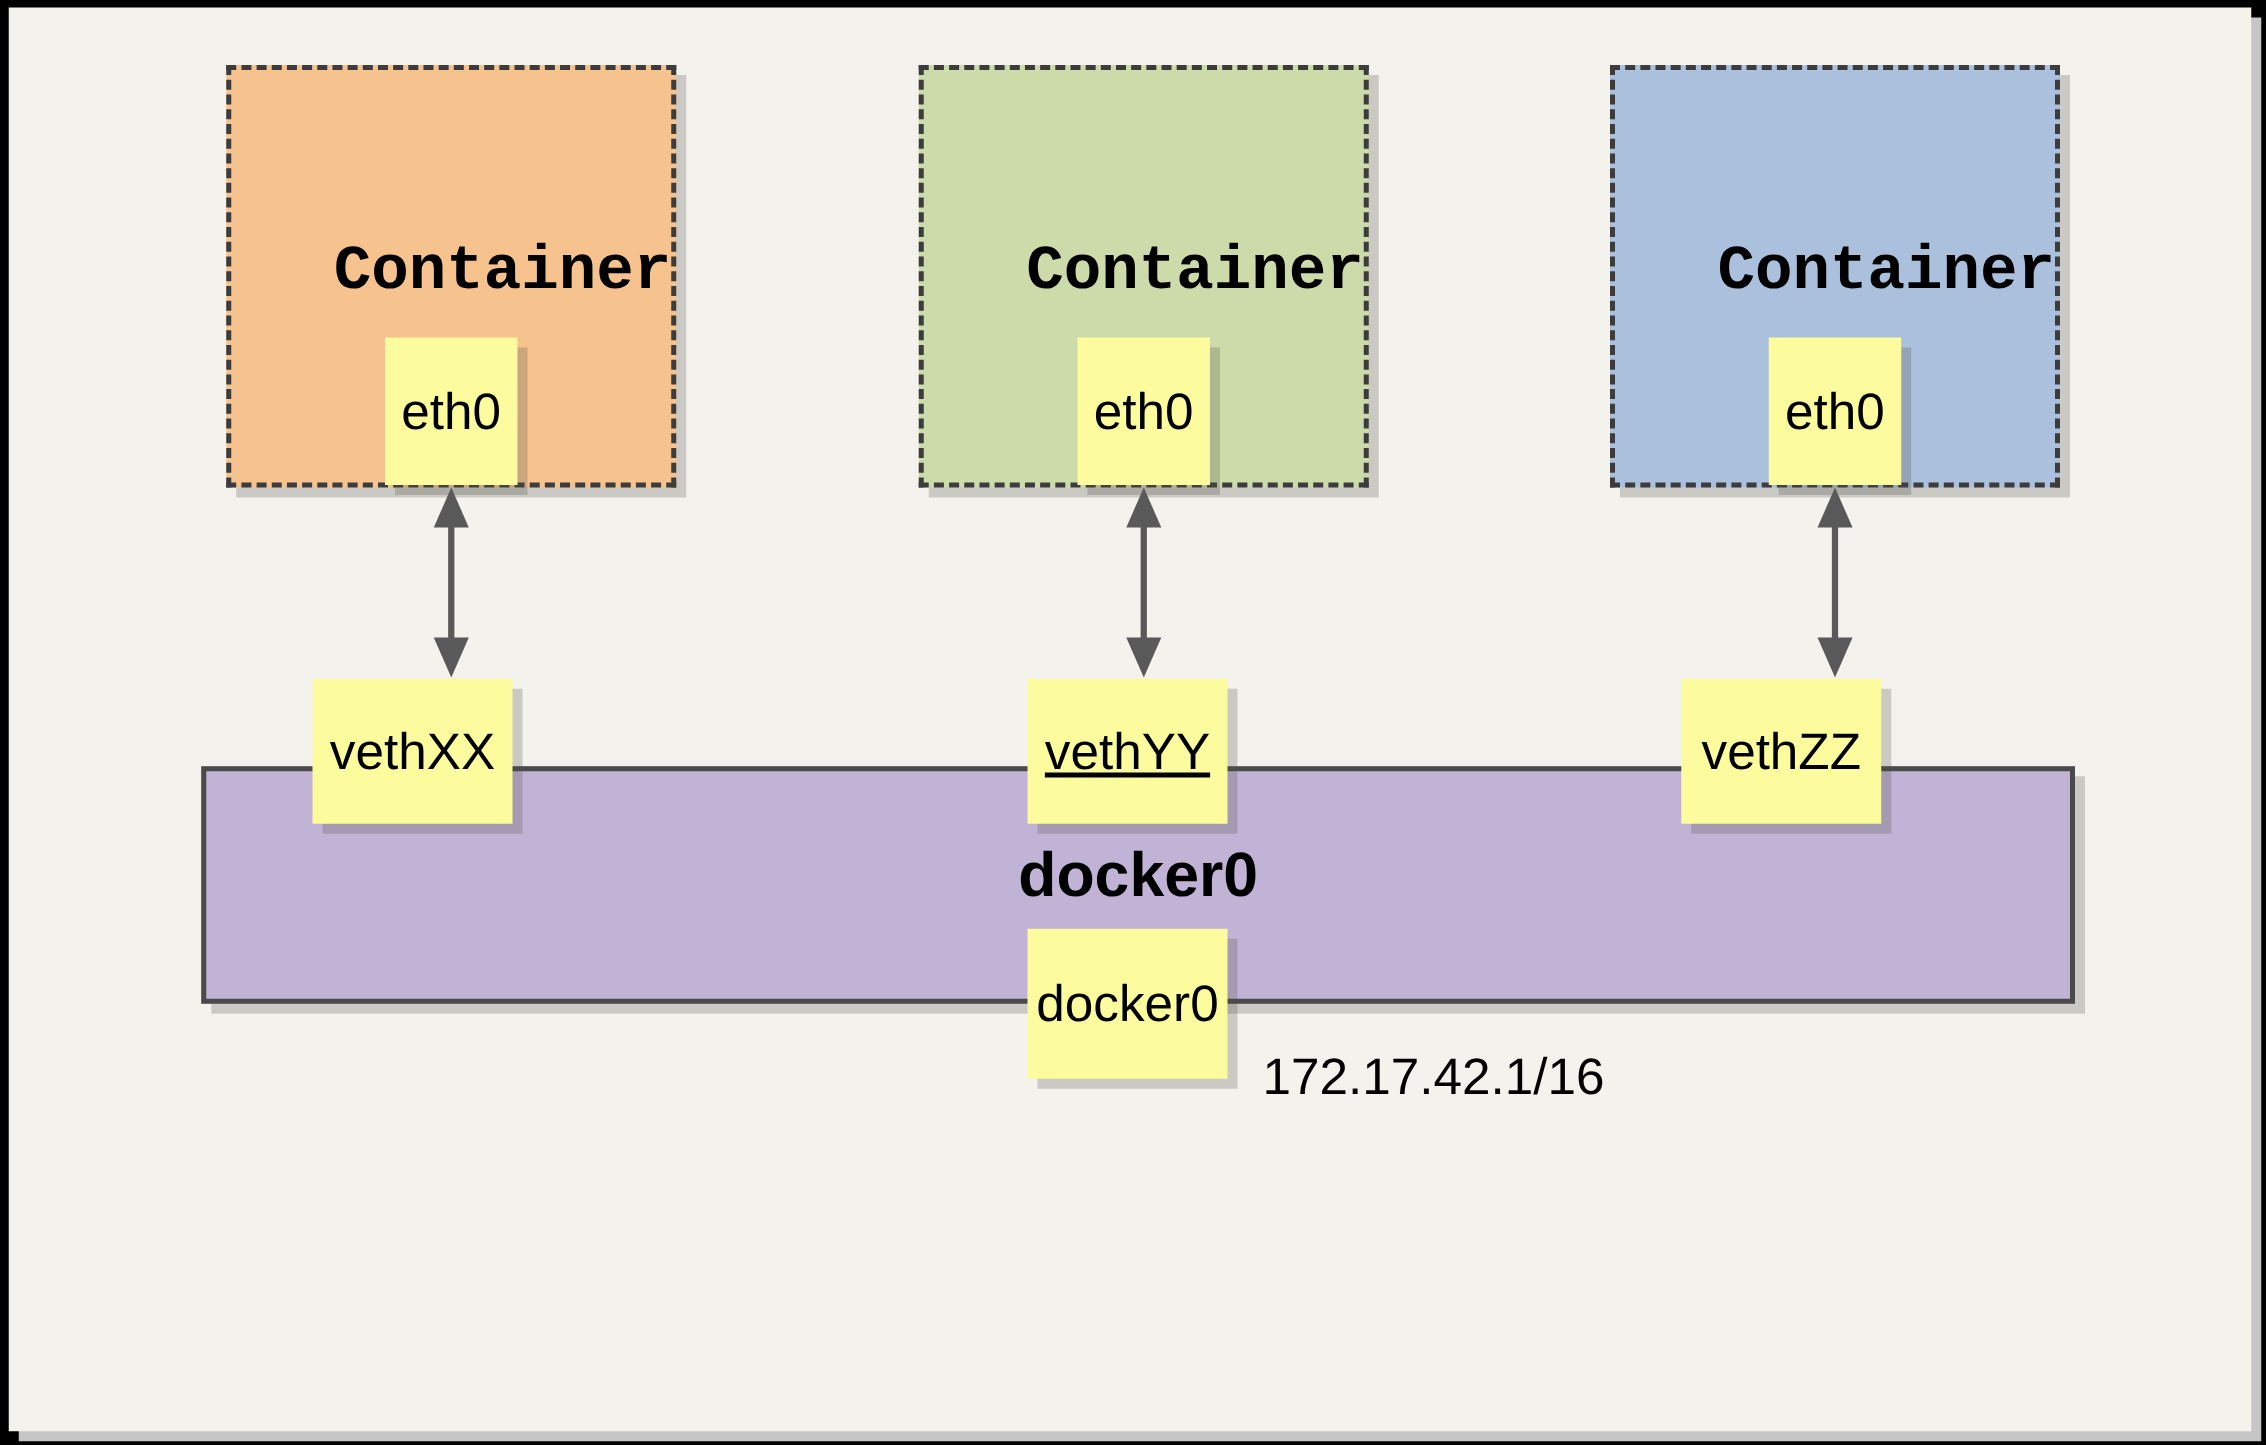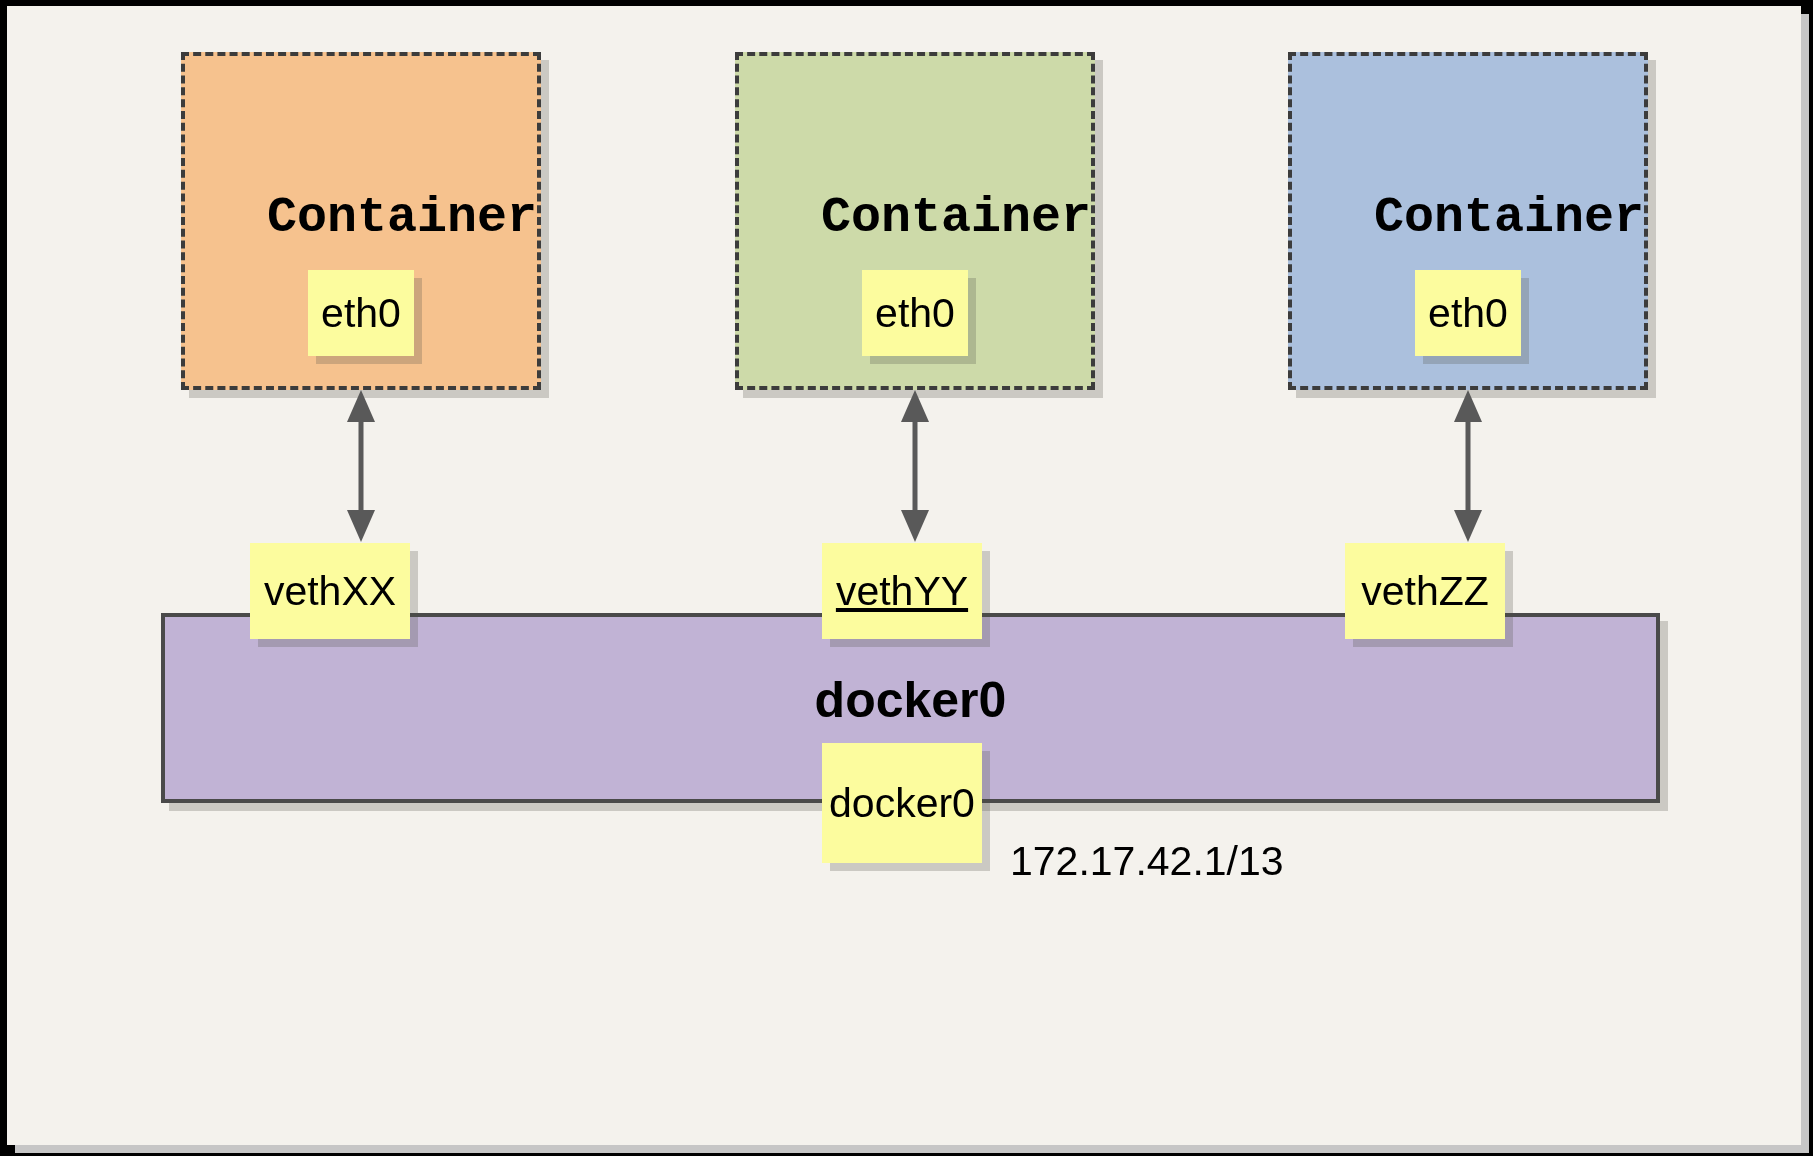--- a/index.html
+++ b/index.html
@@ -30,25 +30,25 @@
     text-align:right;
     font-size:50px;font-weight:bold;color:#000;line-height:1;font-family:Liberation Mono, monospace;
   }
   
   .chip{
     position:absolute;
     display:flex;align-items:center;justify-content:center;
     font-size:41px;color:#000;
     box-shadow:8px 8px 0 0 rgba(80,80,70,0.25);
   }
-  .eth{width:106px;height:86px;top:264px;}
+  .eth{width:106px;height:118px;top:264px;}
   .eth1{left:301px;}
   .eth2{left:855px;}
   .eth3{left:1408px;}
-  .veth{width:160px;height:96px;top:537px;}
+  .veth{width:160px;height:116px;top:537px;}
   .veth1{left:243px;}
   .veth2{left:815px;text-decoration:underline;}
   .veth3{left:1338px;}
   .docker-chip{width:160px;height:120px;top:737px;left:815px;}
   
   .arrow{
     position:absolute;top:384px;width:36px;height:152px;
     color:#595959;
   }
   .a1{left:336px;}
@@ -127,16 +127,16 @@
     <span>vethYY</span>
   </div>
   <div class="chip veth veth3" style="background-color: rgb(252, 252, 158);">
     <span>vethZZ</span>
   </div>
 
   <div class="chip docker-chip" style="background-color: rgb(252, 252, 158);">
     <span>docker0</span>
   </div>
 
-  <div class="ip-label">172.17.42.1/13</div>
+  <div class="ip-label">172.17.42.1/16</div>
 
 
 </div>
 
 </body></html>

